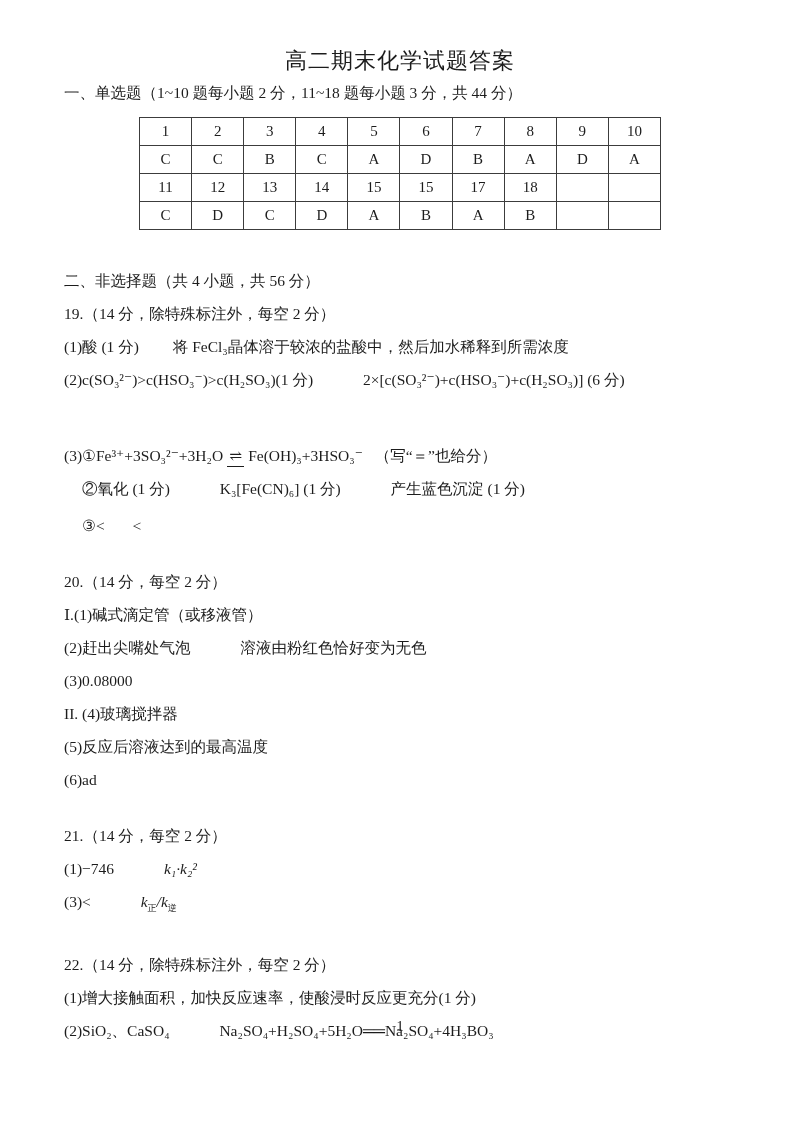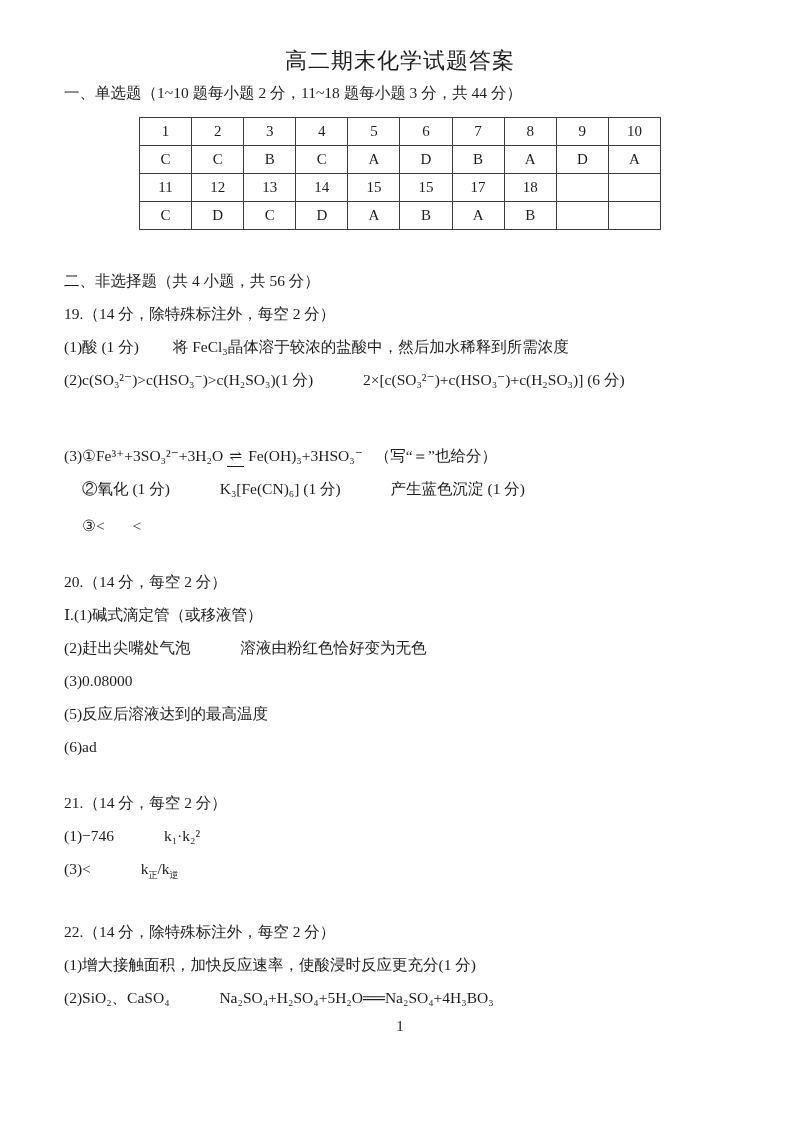--- a/index.html
+++ b/index.html
@@ -39,21 +39,21 @@
   }
   .mt-sec2{margin-top:34px;}
   .mt-q{margin-top:23px;}
   .mt-sm{margin-top:4px;}
   .indent{padding-left:18px;}
   .seg{display:inline-block;}
   .gap{margin-left:46px;}
   .gap-md{margin-left:30px;}
   .gap-sm{margin-left:24px;}
   .gap-xs{margin-left:8px;margin-top:43px;}
-  .it{}
+  .it{font-style:italic;}
   .arrow{
     display:inline-block;
     border-bottom:1px solid #1c1c1c;
     line-height:20px;
     margin:0 4px;
     padding:0 2px;
   }
   .sub-cn{font-size:9px;vertical-align:-4px;}
   .pagenum{
     position:absolute;
@@ -152,20 +152,21 @@
   </div>
 
   <div class="block mt-q">
     <div class="line">20.（14 分，每空 2 分）</div>
     <div class="line">Ⅰ.(1)碱式滴定管（或移液管）</div>
     <div class="line">
       <span class="seg">(2)赶出尖嘴处气泡</span>
       <span class="seg gap">溶液由粉红色恰好变为无色</span>
     </div>
     <div class="line">(3)0.08000</div>
+    <div class="line">II. (4)玻璃搅拌器</div>
     <div class="line">(5)反应后溶液达到的最高温度</div>
     <div class="line">(6)ad</div>
   </div>
 
   <div class="block mt-q">
     <div class="line">21.（14 分，每空 2 分）</div>
     <div class="line">
       <span class="seg">(1)−746</span>
       <span class="seg gap it">k₁·k₂²</span>
     </div>

